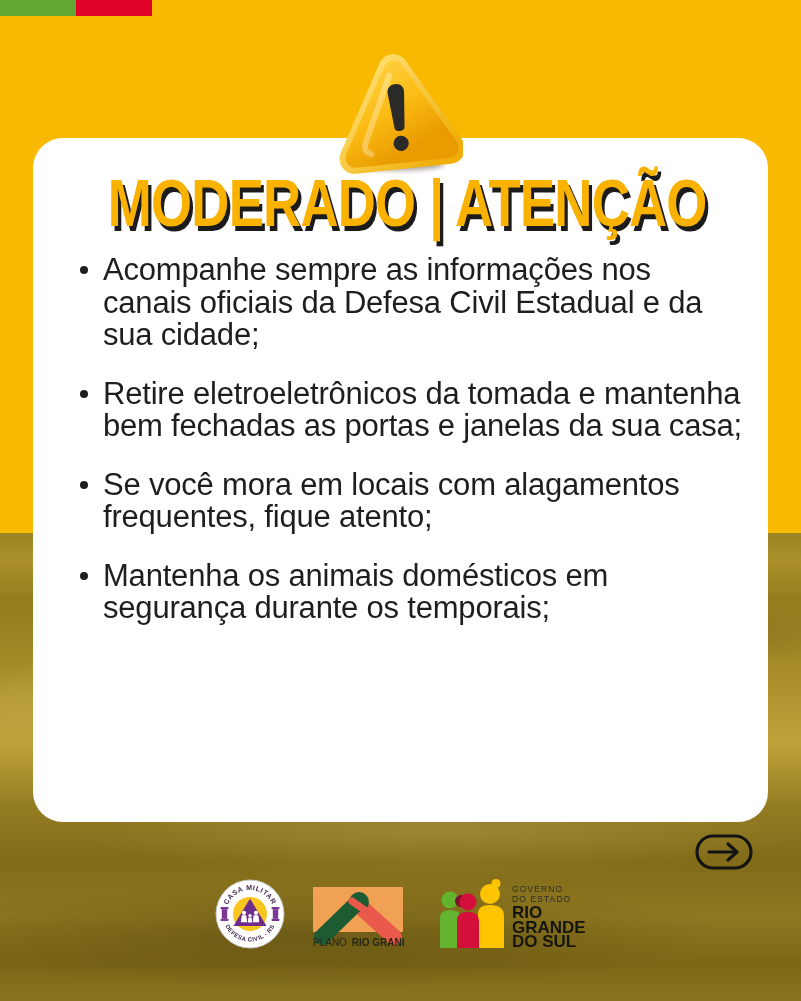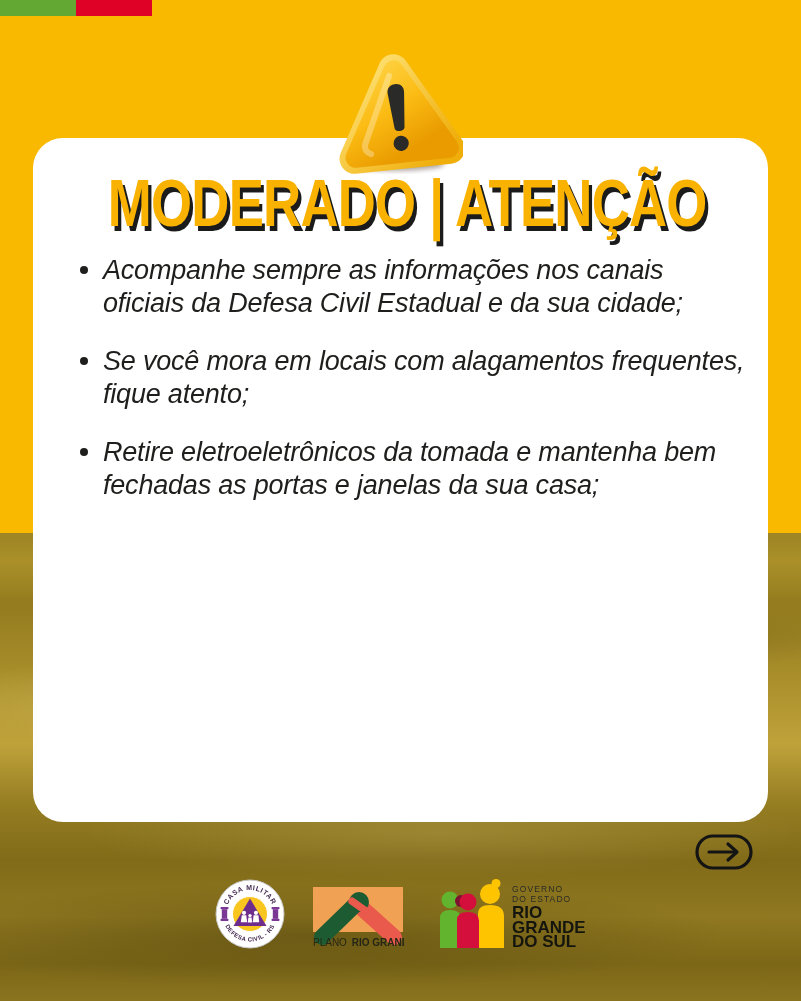--- a/index.html
+++ b/index.html
@@ -40,21 +40,21 @@
                 white-space:nowrap; line-height:70px; height:72px; }
   .card-title .inner {
     display:inline-block; transform:scaleX(0.80); transform-origin:50% 50%;
     font-size:66px; font-weight:900; letter-spacing:-1px; color:#F9B200;
     text-shadow:4px 5px 0 #1B1B1B;
   }
 
   
   .alert-list { position:absolute; left:45px; right:23px; top:116px; list-style:none; }
   .alert-list li { position:relative; padding-left:25px; margin-bottom:26px;
-                   font-size:27px; line-height:32.5px; letter-spacing:-0.2px; color:#1E1E1C;font-style:italic; }
+                   font-size:31px; line-height:32.5px; letter-spacing:-0.2px; color:#1E1E1C; }
   .alert-list li::before { content:""; position:absolute; left:2px; top:12px;
                    width:8px; height:8px; border-radius:50%; background:#1E1E1C; }
 
   
   .next-button { position:absolute; left:694px; top:833px; width:60px; height:38px; cursor:pointer; }
 
   
   .logo-badge   { position:absolute; left:215px; top:879px; width:70px; height:70px; }
   .logo-plano   { position:absolute; left:312px; top:887px; width:92px; height:62px; }
   .logo-governo { position:absolute; left:434px; top:876px; width:155px; height:72px; }
@@ -69,22 +69,23 @@
 
   <div class="stripe stripe-green"></div>
   <div class="stripe stripe-red"></div>
 
   <div class="card">
     <div class="card-title">
       <span class="inner">MODERADO | ATENÇÃO</span>
     </div>
     <ul class="alert-list">
       <li>Acompanhe sempre as informações nos canais oficiais da Defesa Civil Estadual e da sua cidade;</li>
+      <li>Retire eletroeletrônicos da tomada e mantenha bem fechadas as portas e janelas da sua casa;</li>
       <li>Se você mora em locais com alagamentos frequentes, fique atento;</li>
-      <li>Retire eletroeletrônicos da tomada e mantenha bem fechadas as portas e janelas da sua casa;</li>
+      <li>Mantenha os animais domésticos em segurança durante os temporais;</li>
     </ul>
   </div>
 
   <svg class="warning-triangle" viewBox="0 0 130 122" xmlns="http://www.w3.org/2000/svg">
     <defs>
       <linearGradient id="triGrad" x1="0" y1="0" x2="0.55" y2="1">
         <stop offset="0" stop-color="#FFD447"></stop>
         <stop offset="0.55" stop-color="#FBBB13"></stop>
         <stop offset="1" stop-color="#E99B00"></stop>
       </linearGradient>

